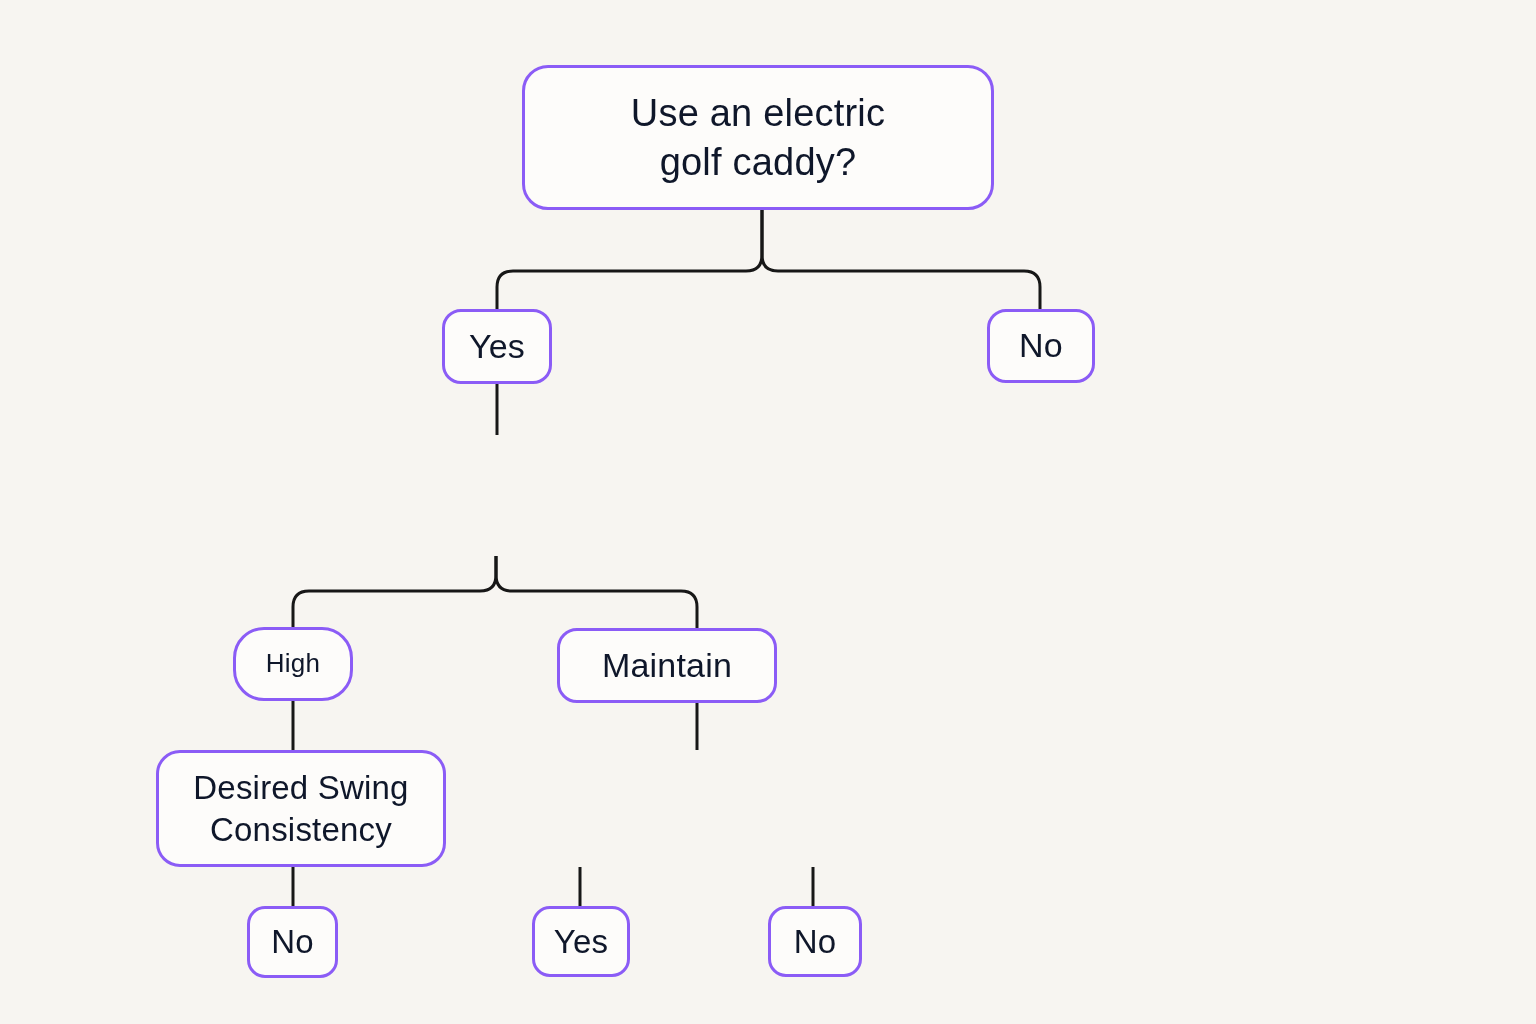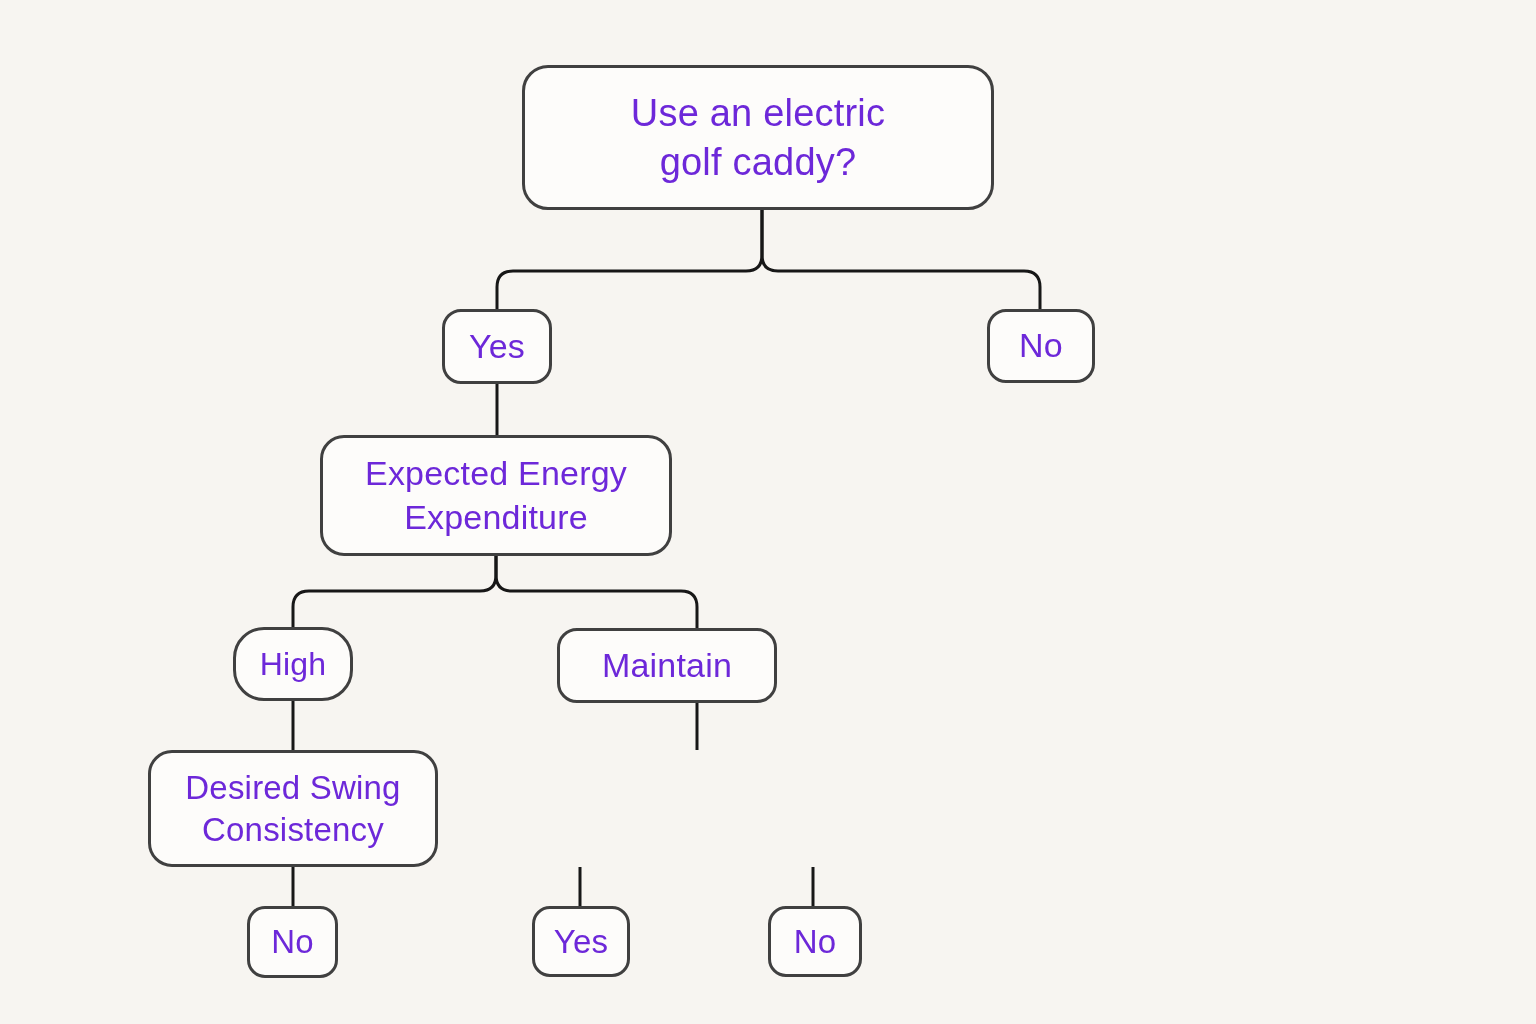--- a/index.html
+++ b/index.html
@@ -24,38 +24,38 @@
   }
   .connector-layer path {
     fill: none;
     stroke: #171717;
     stroke-width: 3;
   }
   .node {
     position: absolute;
     box-sizing: border-box;
     background: #fdfcfa;
-    border: 3px solid #404040;
+    border: 3px solid #8b5cf6;
     display: flex;
     align-items: center;
     justify-content: center;
     text-align: center;
     white-space: pre-line;
-    color: #6d28d9;
+    color: #0f172a;
     line-height: 1.27;
     letter-spacing: 0.2px;
   }
   
   .n-root     { left: 522px; top:  65px; width: 472px; height: 145px; border-radius: 26px; font-size: 38px; }
   .n-yes-main { left: 442px; top: 309px; width: 110px; height:  75px; border-radius: 19px; font-size: 34px; }
   .n-no-main  { left: 987px; top: 309px; width: 108px; height:  74px; border-radius: 19px; font-size: 34px; }
   .n-energy   { left: 320px; top: 435px; width: 352px; height: 121px; border-radius: 24px; font-size: 34px; }
-  .n-high     { left: 233px; top: 627px; width: 120px; height:  74px; border-radius: 31px; font-size: 32px; }
+  .n-high     { left: 233px; top: 627px; width: 120px; height:  74px; border-radius: 31px; font-size: 26px; }
   .n-maintain { left: 557px; top: 628px; width: 220px; height:  75px; border-radius: 20px; font-size: 34px; }
-  .n-swing    { left: 148px; top: 750px; width: 290px; height: 117px; border-radius: 24px; font-size: 33px; }
+  .n-swing    { left: 156px; top: 750px; width: 290px; height: 117px; border-radius: 24px; font-size: 33px; }
   .n-strain   { left: 517px; top: 750px; width: 361px; height: 117px; border-radius: 24px; font-size: 33px; }
   .n-swing-no   { left: 247px; top: 906px; width:  91px; height: 72px; border-radius: 18px; font-size: 33px; }
   .n-strain-yes { left: 532px; top: 906px; width:  98px; height: 71px; border-radius: 18px; font-size: 33px; }
   .n-strain-no  { left: 768px; top: 906px; width:  94px; height: 71px; border-radius: 18px; font-size: 33px; }
 </style>
 </head>
 <body>
 
 <div class="stage">
 
@@ -72,22 +72,20 @@
     <path d="M813,867 L813,906"></path>
   </svg>
 
   <div class="node n-root">Use an electric
 golf caddy?</div>
 
   <div class="node n-yes-main">Yes</div>
 
   <div class="node n-no-main">No</div>
 
-  <div class="node n-energy">Expected Energy
-Expenditure</div>
 
   <div class="node n-high">High</div>
 
   <div class="node n-maintain">Maintain</div>
 
   <div class="node n-swing">Desired Swing
 Consistency</div>
 
 
   <div class="node n-swing-no">No</div>

